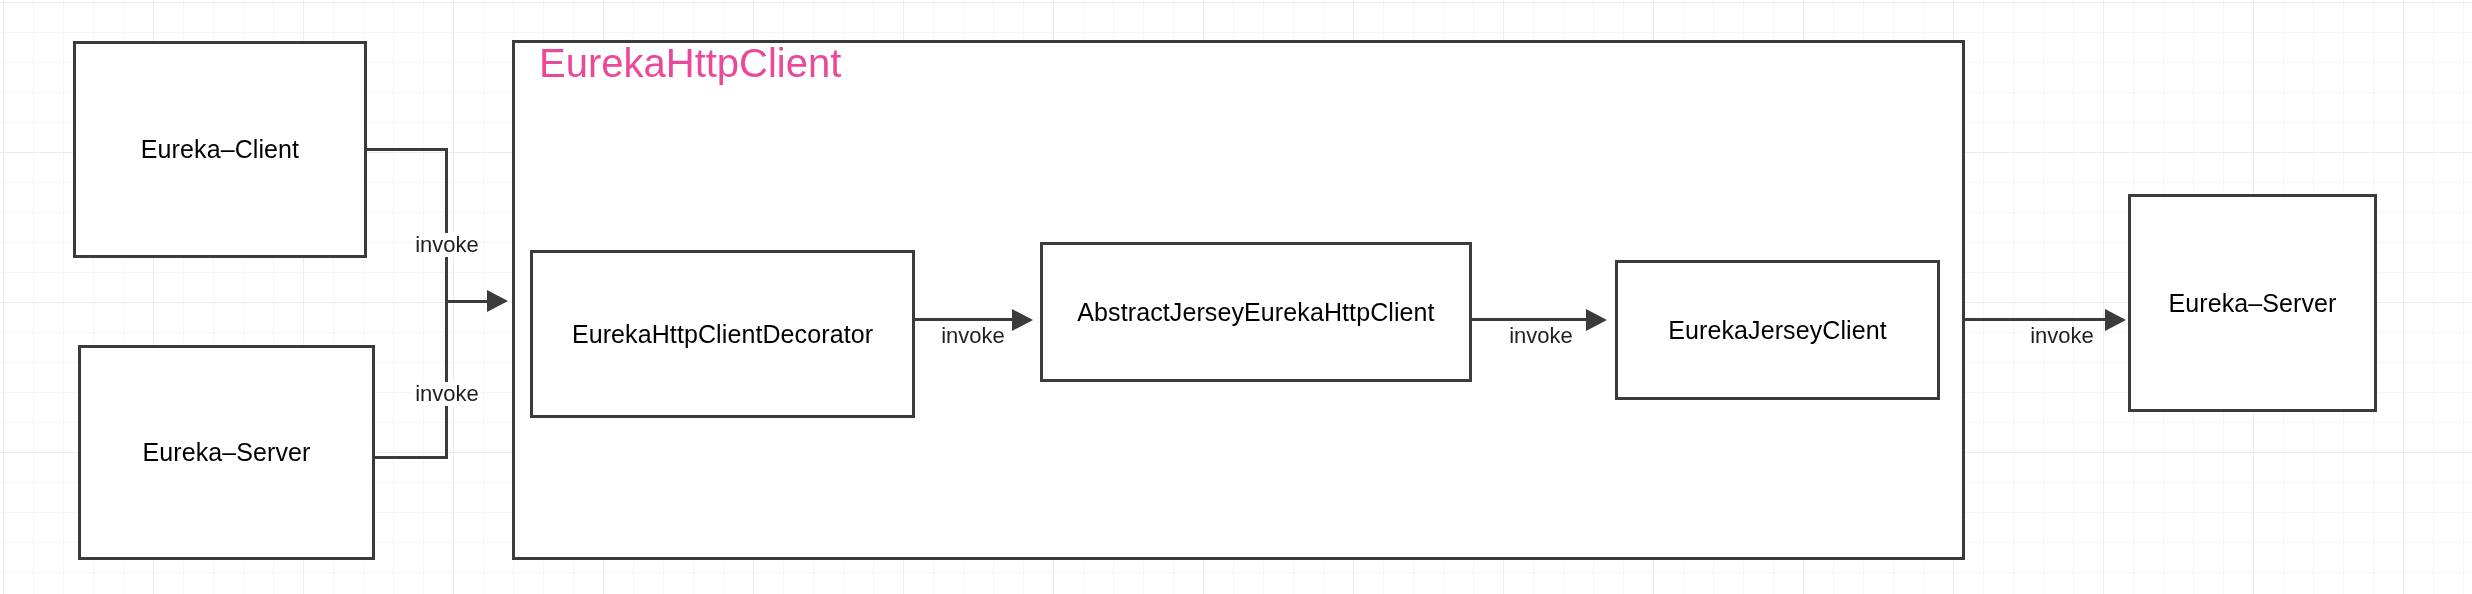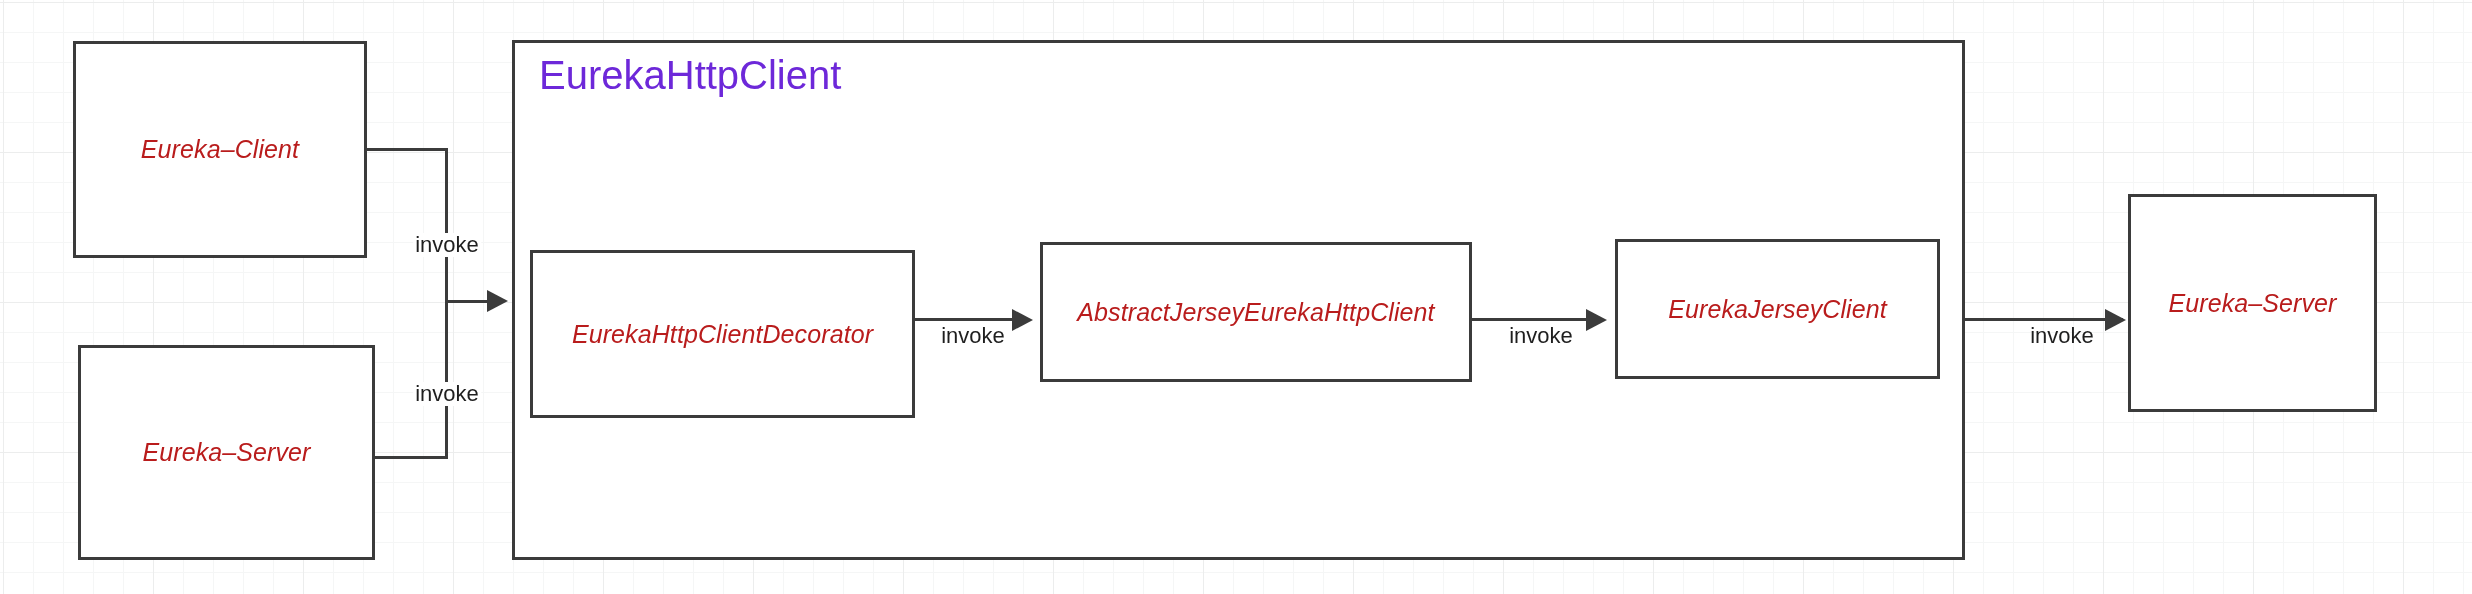--- a/index.html
+++ b/index.html
@@ -24,44 +24,43 @@
   }
 
   .node {
     position: absolute;
     box-sizing: border-box;
     background: #ffffff;
     border: 3px solid #3b3b3b;
     display: flex;
     align-items: center;
     justify-content: center;
-    color: #b91c1c;
-    font-style: italic;
+    color: #000000;
   }
   .node .label {
     font-size: 25px;
     line-height: 1;
     letter-spacing: 0.1px;
     white-space: nowrap;
   }
 
   
   .group {
     position: absolute;
     box-sizing: border-box;
     background: #ffffff;
     border: 3px solid #3b3b3b;
   }
   .group-title {
     position: absolute;
     left: 24px;
-    top: 12px;
+    top: 0;
     font-size: 40px;
     line-height: 1;
-    color: #6d28d9;
+    color: #ec4899;
     white-space: nowrap;
   }
 
   
   .hline {
     position: absolute;
     height: 3px;
     background: #3b3b3b;
   }
   .vline {
@@ -128,21 +127,21 @@
   <div class="edge-label center" style="left:973px; top:320px; background:transparent;">invoke</div>
 
   <div class="node" style="left:1040px; top:234px; width:432px; height:140px;margin-top:8px;">
     <span class="label">AbstractJerseyEurekaHttpClient</span>
   </div>
 
   <div class="hline" style="left:1472px; top:318px; width:126px;"></div>
   <div class="arrowhead" style="left:1586px; top:309px;"></div>
   <div class="edge-label center" style="left:1541px; top:320px; background:transparent;">invoke</div>
 
-  <div class="node" style="left:1615px; top:239px; width:325px; height:140px;">
+  <div class="node" style="left:1615px; top:260px; width:325px; height:140px;">
     <span class="label">EurekaJerseyClient</span>
   </div>
 
   <div class="hline" style="left:1965px; top:318px; width:158px;"></div>
   <div class="arrowhead" style="left:2105px; top:309px;"></div>
   <div class="edge-label center" style="left:2062px; top:320px; background:transparent;">invoke</div>
 
   <div class="node" style="left:2128px; top:194px; width:249px; height:218px;">
     <span class="label">Eureka–Server</span>
   </div>

